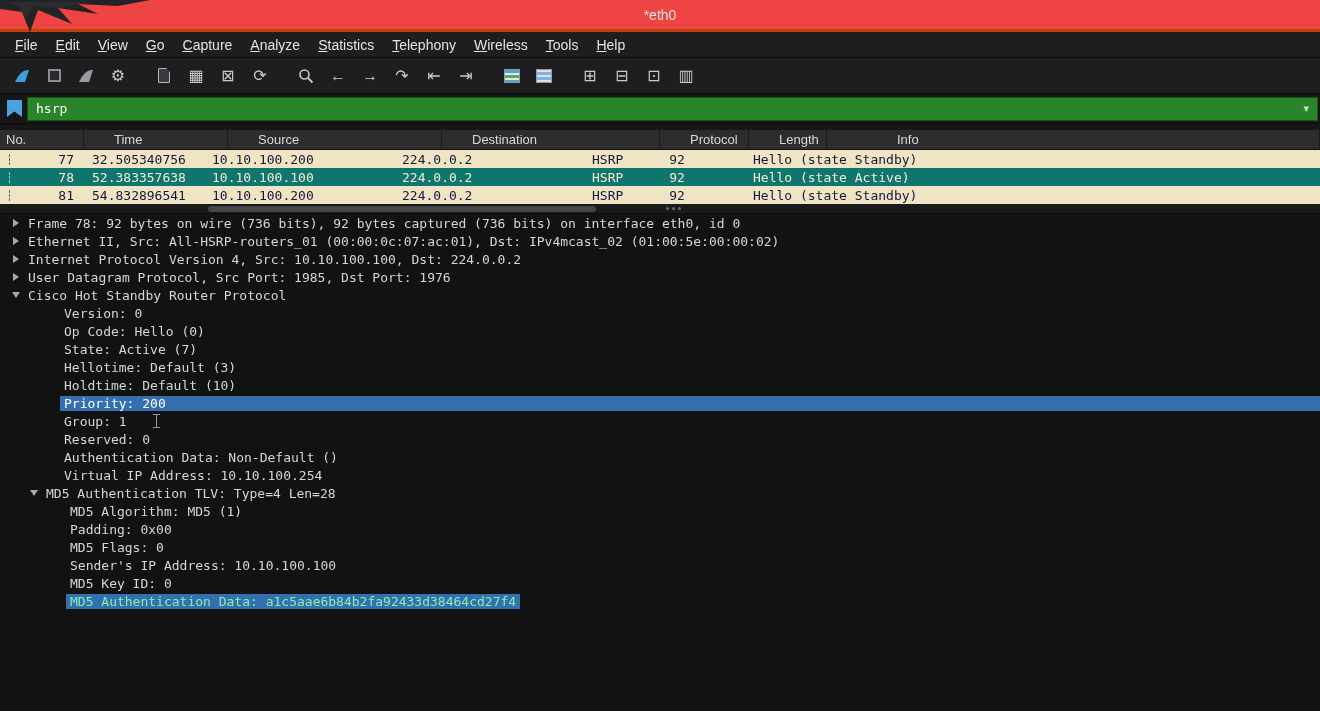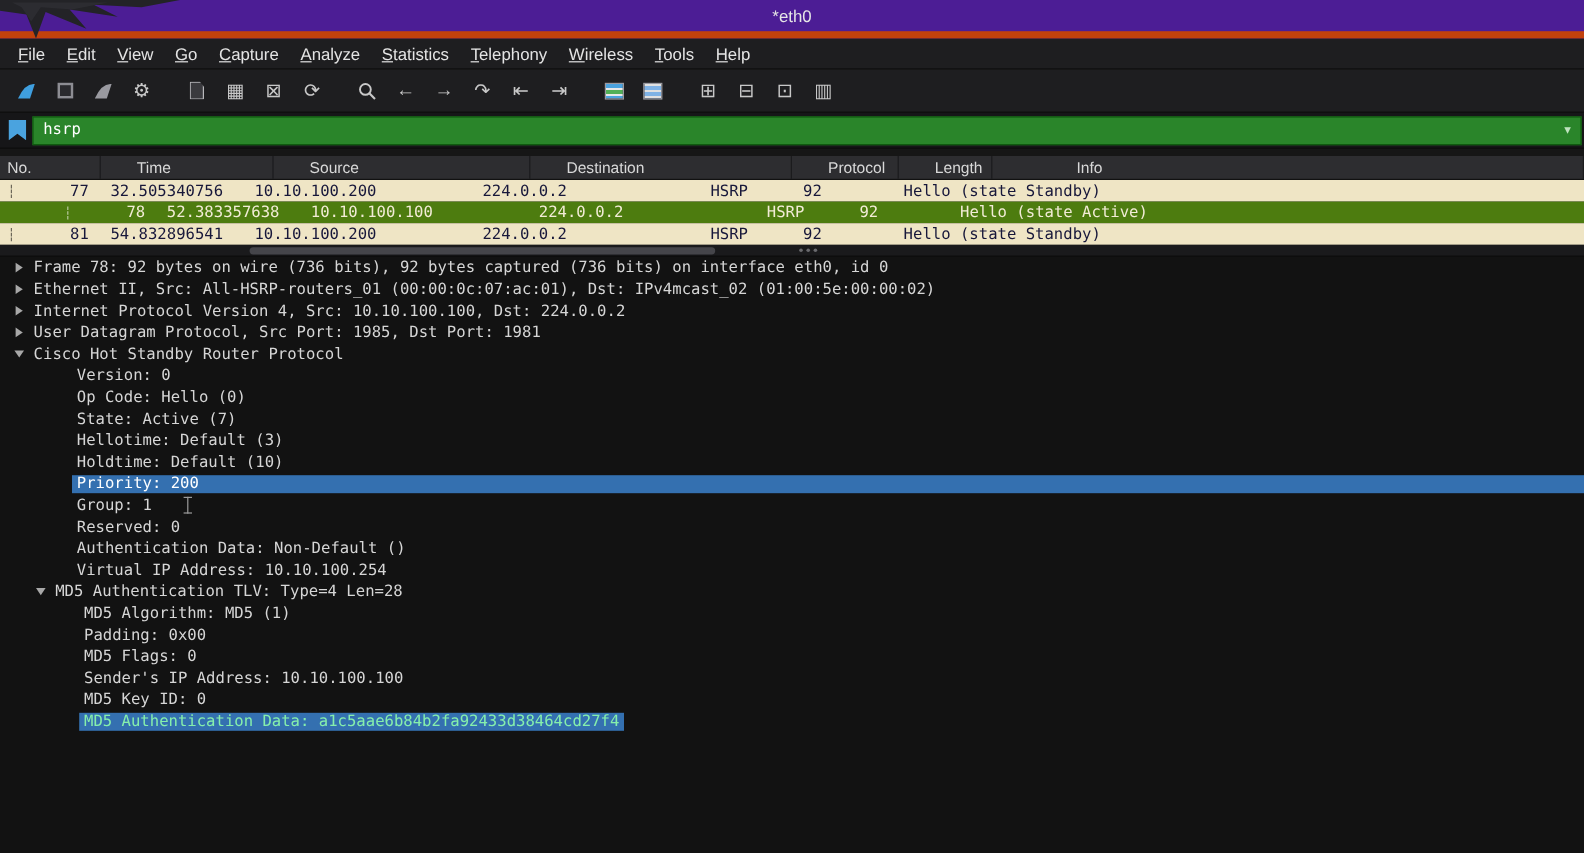--- a/index.html
+++ b/index.html
@@ -1,22 +1,22 @@
 <!DOCTYPE html>
 <html><head>
 <meta charset="utf-8">
 <style>
   * { margin:0; padding:0; box-sizing:border-box; }
   html,body { width:1320px; height:711px; background:#161616; overflow:hidden;
               font-family:"Liberation Sans", sans-serif; }
 
   
-  .titlebar { height:32px; background:#4c1d95; position:relative;
+  .titlebar { height:32px; background:#ef4444; position:relative;
               display:flex; align-items:center; justify-content:center;
-              border-bottom:6px solid #c2410c; }
+              border-bottom:3px solid #c2410c; }
   .titlebar .title { color:#e6e6e6; font-size:14px; }
   .kali-logo { position:absolute; left:0; top:0; height:32px; width:160px; }
 
   
   .menubar { height:26px; background:#1e1e20; display:flex; align-items:center;
              padding-left:6px; border-bottom:1px solid #0c0c0c; }
   .menu-item { color:#e4e4e4; font-size:14px; padding:3px 9px; cursor:default; }
   .menu-item::first-letter { text-decoration:underline; }
 
   
@@ -58,21 +58,21 @@
   .c-time { width:120px; }
   .c-src  { width:190px; }
   .c-dst  { width:194px; }
   .c-proto{ width:65px; }
   .c-len  { width:54px; }
   .c-info { flex:1;margin-left:40px; }
 
   .prow { height:18px; display:flex; align-items:center;
           font:13px "DejaVu Sans Mono", monospace; white-space:pre; }
   .prow.plain { background:#efe5c5; color:#17173a; }
-  .prow.selected { background:#4d7c0f; color:#f2ecd6;padding-left:47px; }
+  .prow.selected { background:#0f766e; color:#f2ecd6; }
   .pc { overflow:hidden; }
   .pc.c-no { text-align:right; padding-right:10px; position:relative; }
   .pc.c-time,.pc.c-src,.pc.c-dst { padding-left:8px; }
   .pc.c-proto { padding-left:4px; }
   .pc.c-len { text-align:center; padding-right:6px; }
   .pc.c-info { padding-left:6px; }
   .rel-mark { position:absolute; left:9px; top:2px; bottom:2px; width:0;
               border-left:1px dashed rgba(0,0,0,0.55); }
   .prow.selected .rel-mark { border-left-color:rgba(255,255,255,0.6); }
 
@@ -273,21 +273,21 @@
   <div class="dline ind0">
     <span class="exp collapsed"></span>
     <span class="dtext">Ethernet II, Src: All-HSRP-routers_01 (00:00:0c:07:ac:01), Dst: IPv4mcast_02 (01:00:5e:00:00:02)</span>
   </div>
   <div class="dline ind0">
     <span class="exp collapsed"></span>
     <span class="dtext">Internet Protocol Version 4, Src: 10.10.100.100, Dst: 224.0.0.2</span>
   </div>
   <div class="dline ind0">
     <span class="exp collapsed"></span>
-    <span class="dtext">User Datagram Protocol, Src Port: 1985, Dst Port: 1981</span>
+    <span class="dtext">User Datagram Protocol, Src Port: 1985, Dst Port: 1976</span>
   </div>
   <div class="dline ind0">
     <span class="exp expanded"></span>
     <span class="dtext">Cisco Hot Standby Router Protocol</span>
   </div>
   <div class="dline ind1">
     <span class="dtext">Version: 0</span>
   </div>
   <div class="dline ind1">
     <span class="dtext">Op Code: Hello (0)</span>

